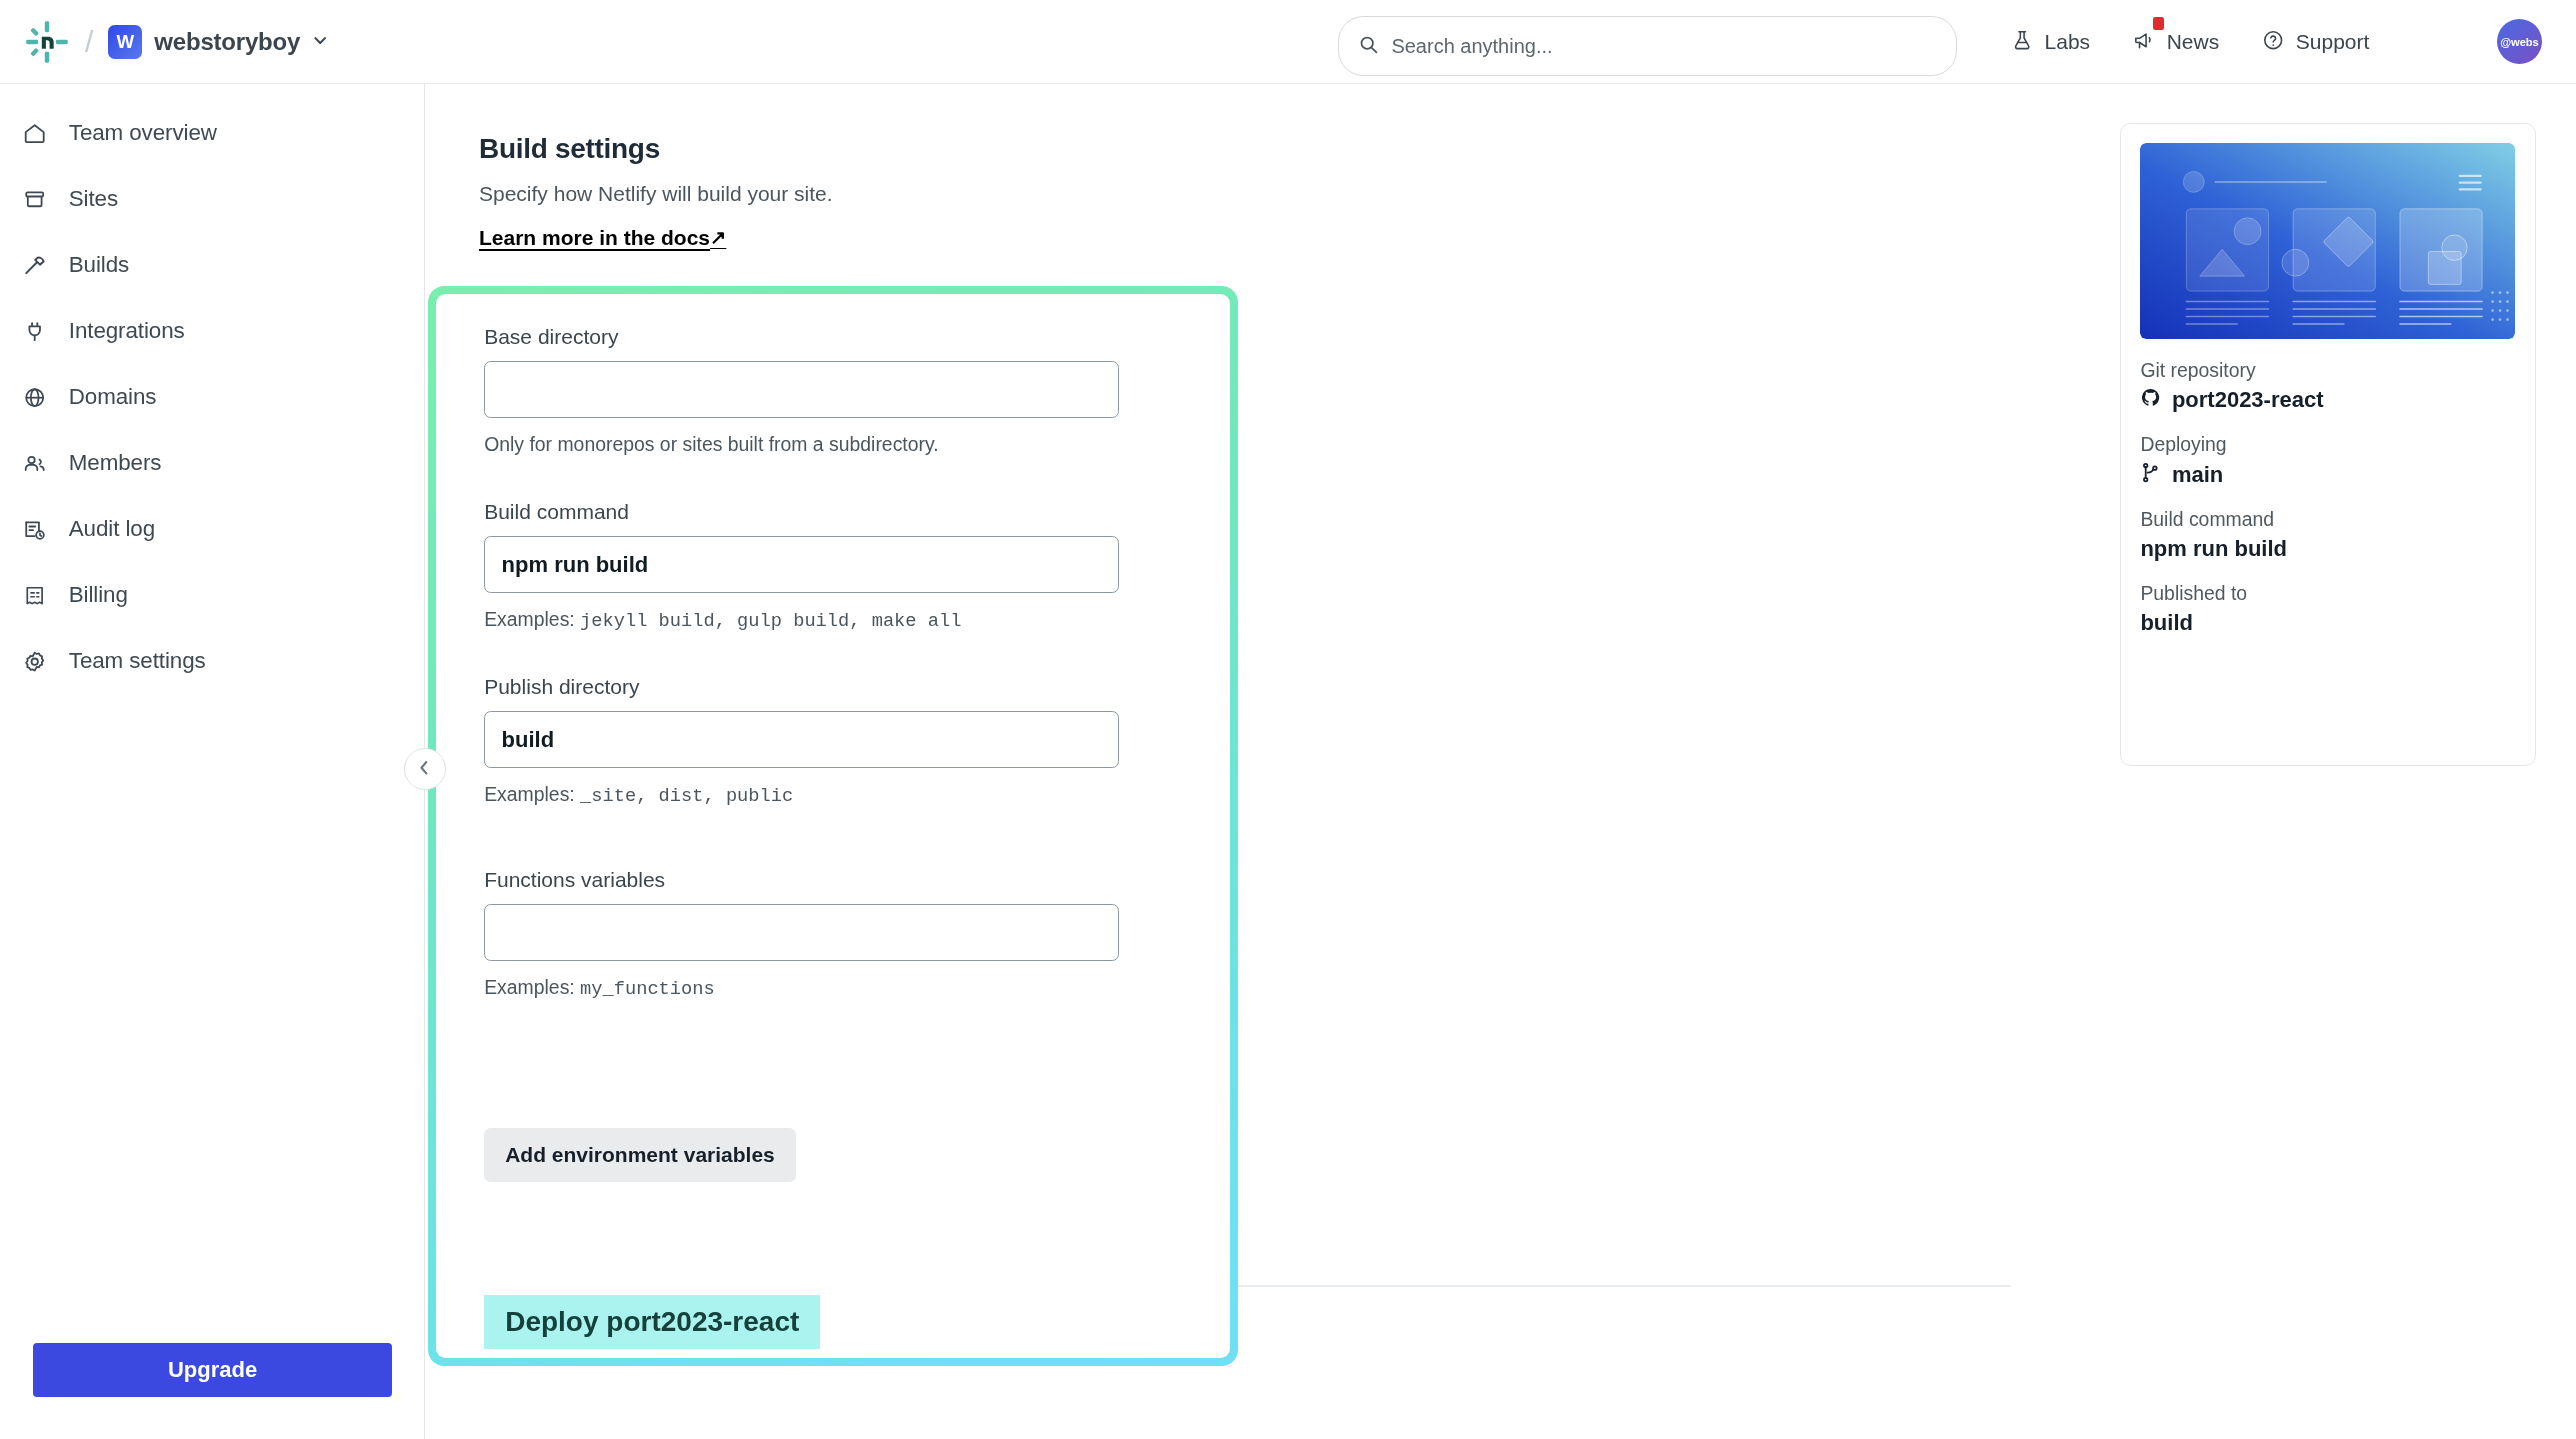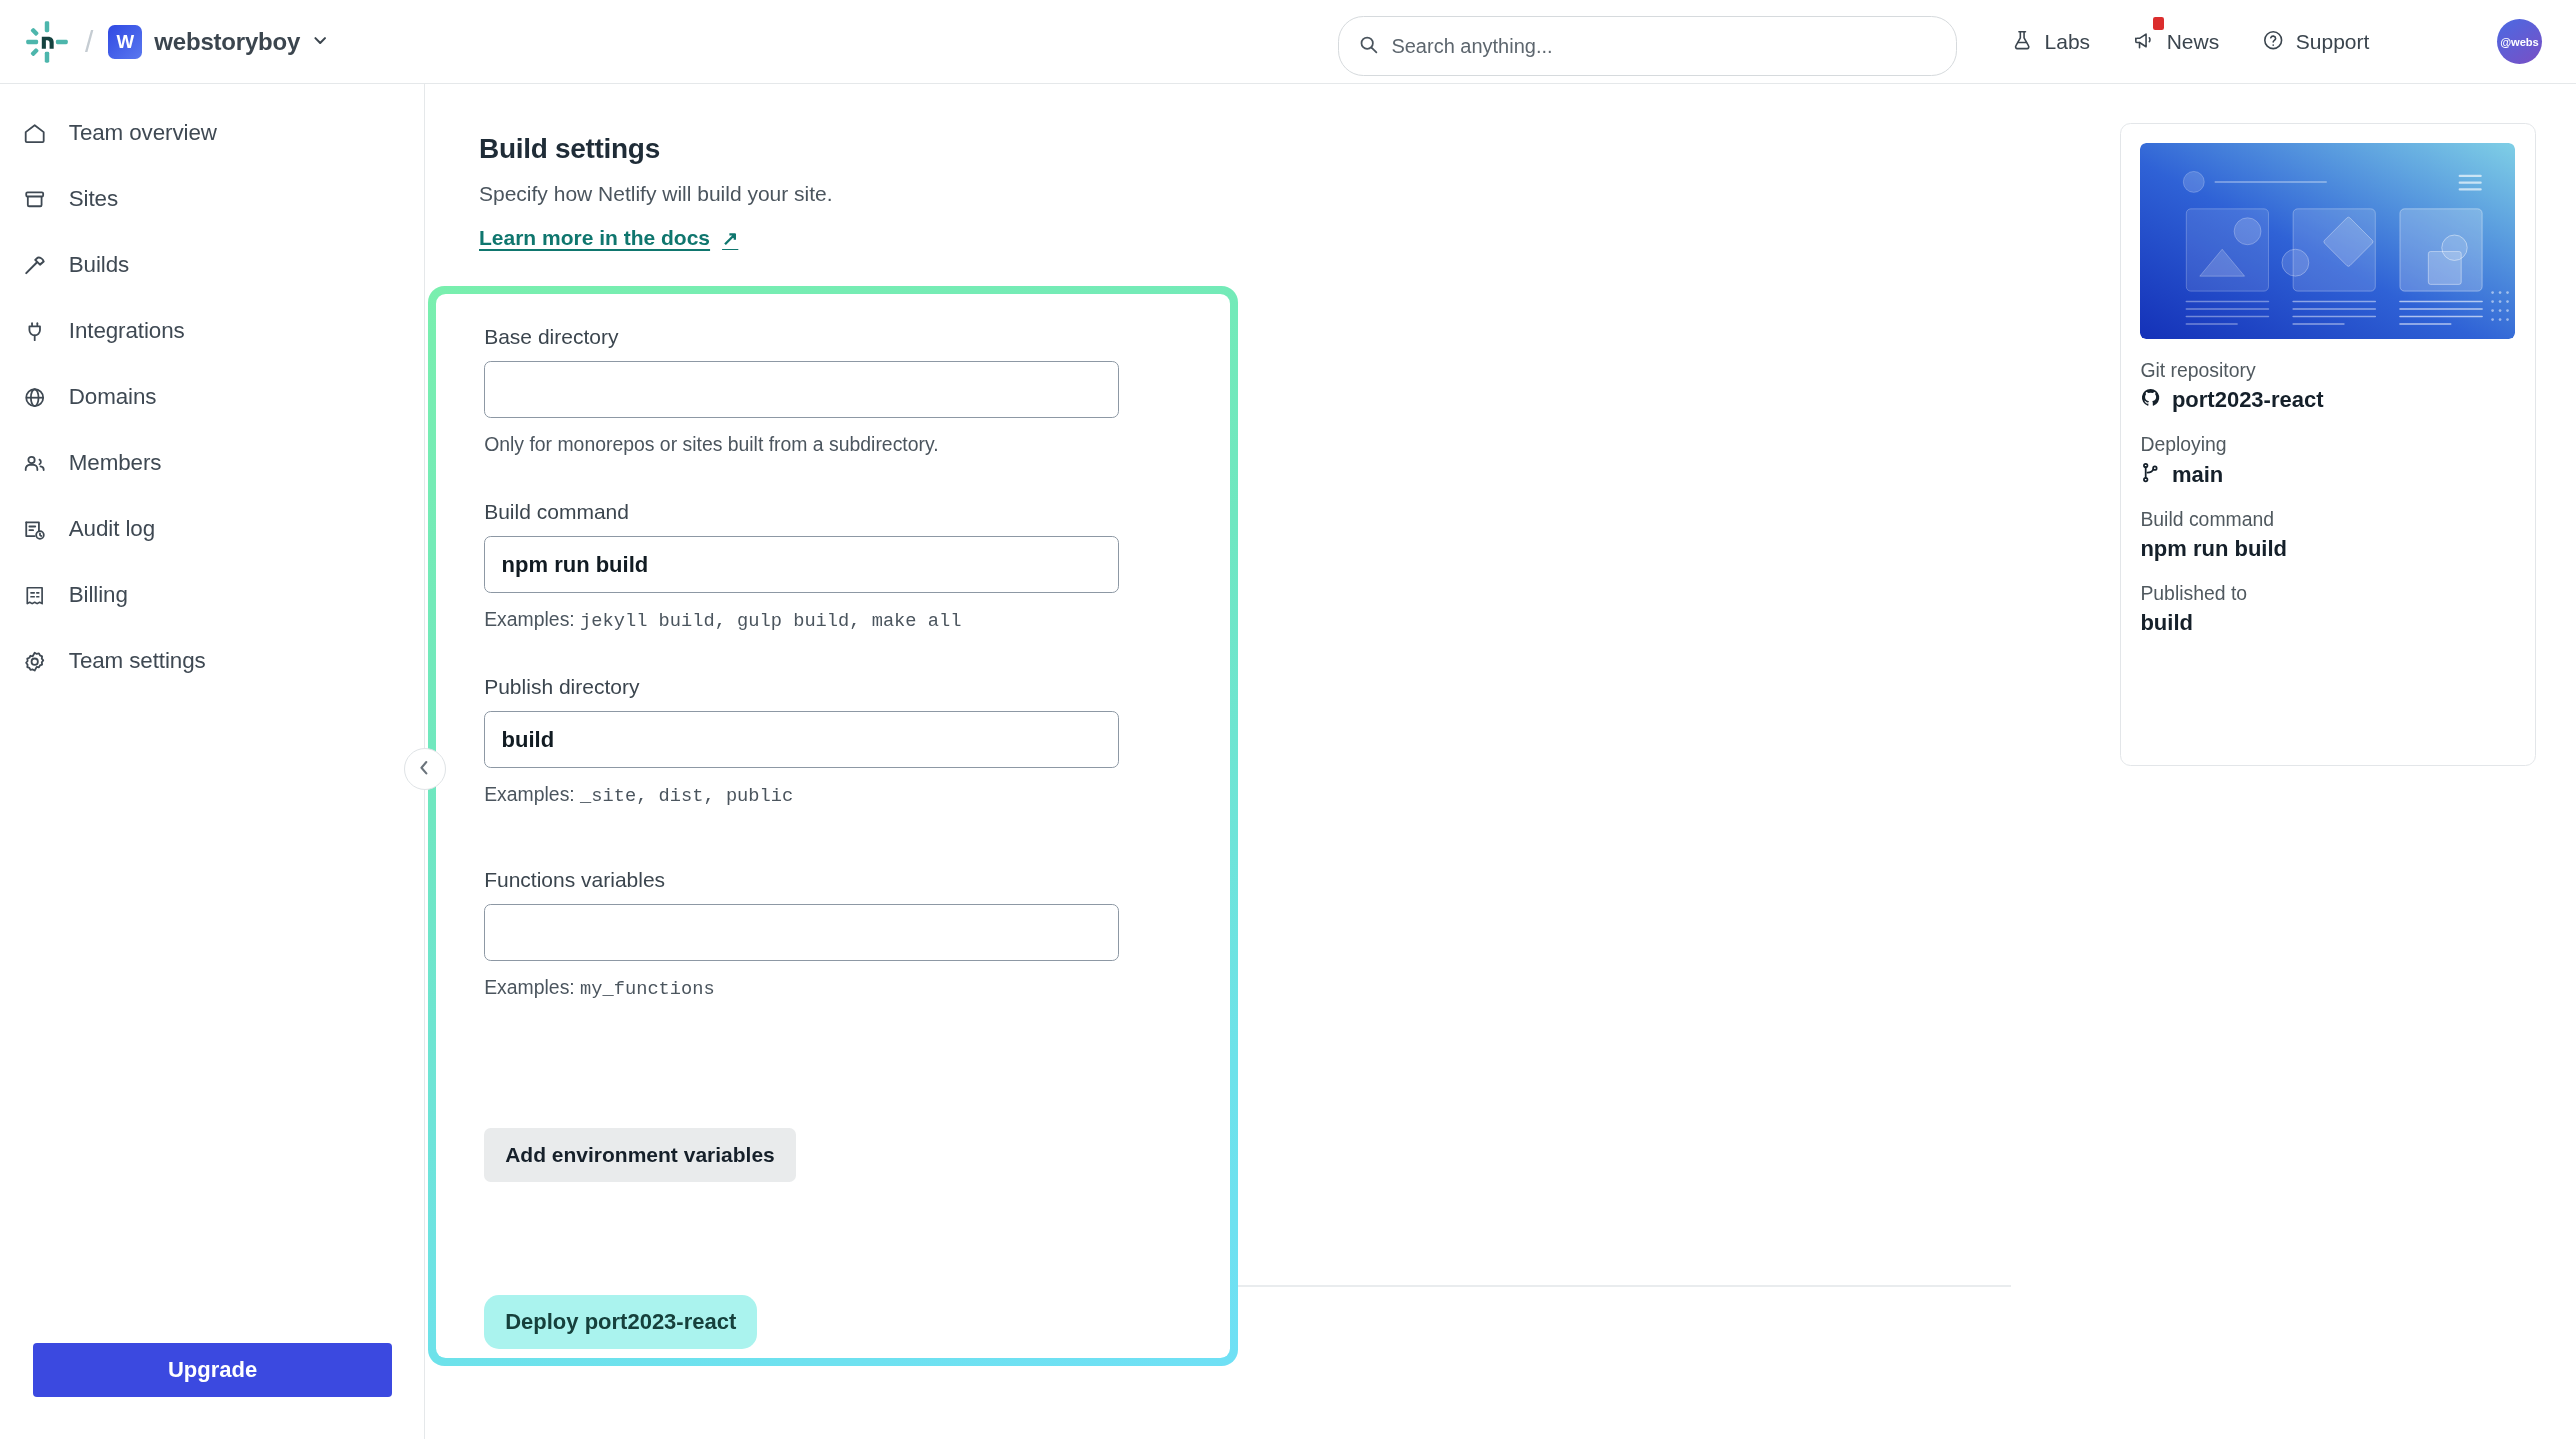--- a/index.html
+++ b/index.html
@@ -82,23 +82,23 @@
     display: flex; align-items: center; justify-content: center;
     cursor: pointer; z-index: 5;
   }
 
   
   .main { position: absolute; left: 425px; top: 84px; width: 2151px; height: 1356px; }
   .page-title { position: absolute; left: 54px; top: 49px; font-size: 28px; font-weight: 700; color: #1f2c37; letter-spacing: -0.3px; }
   .page-sub { position: absolute; left: 54px; top: 98px; font-size: 21px; color: #4b555e; }
   .docs-link {
     position: absolute; left: 54px; top: 142px;
-    font-size: 21px; font-weight: 700; color: #0f766e;
+    font-size: 21px; font-weight: 700; color: #000000;
     text-decoration: underline; text-underline-offset: 3.7px;
-    display: flex; align-items: center; gap: 12px; cursor: pointer;
+    display: flex; gap: 0; cursor: pointer;
   }
   .arr-ne { font-size: 19.4px; text-decoration: none; display: inline-block; }
 
   
   .hr-full { position: absolute; left: 54px; top: 1201px; width: 1532px; height: 1.5px; background: #e9ecee; }
 
   
   .highlight {
     position: absolute; left: 3px; top: 202px;
     width: 810px; height: 1080px;
@@ -130,23 +130,23 @@
   .env-btn {
     position: absolute; left: 48px; top: 834px;
     height: 54px; padding: 0 21px; border-radius: 6.7px;
     background: #e9ebec; border: none; color: #16202a;
     font-size: 21px; font-weight: 700; cursor: pointer;
     display: flex; align-items: center;
     font-family: "Liberation Sans", sans-serif;
   }
   .deploy-btn {
     position: absolute; left: 48px; top: 1001px;
-    height: 54px; padding: 4px 21px; border-radius: 15px;
+    height: 54px; padding: 4px 21px; border-radius: 0;
     background: #aaf3ee; border: none; color: #16403c;
-    font-size: 22px; font-weight: 700; cursor: pointer;
+    font-size: 28px; font-weight: 700; cursor: pointer;
     display: flex; align-items: center;
     font-family: "Liberation Sans", sans-serif;
   }
 
   
   .sidecard {
     position: absolute; left: 1695px; top: 39px;
     width: 416px; height: 643px;
     border: 1.5px solid #e3e6e9; border-radius: 10.5px;
     background: #fff; padding: 19.4px;

